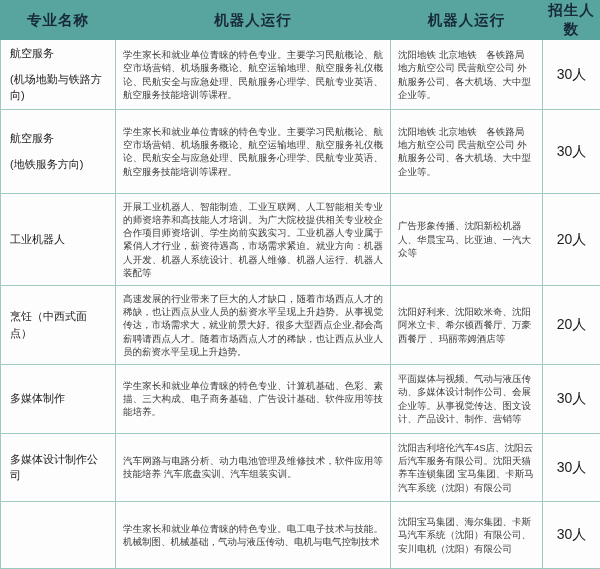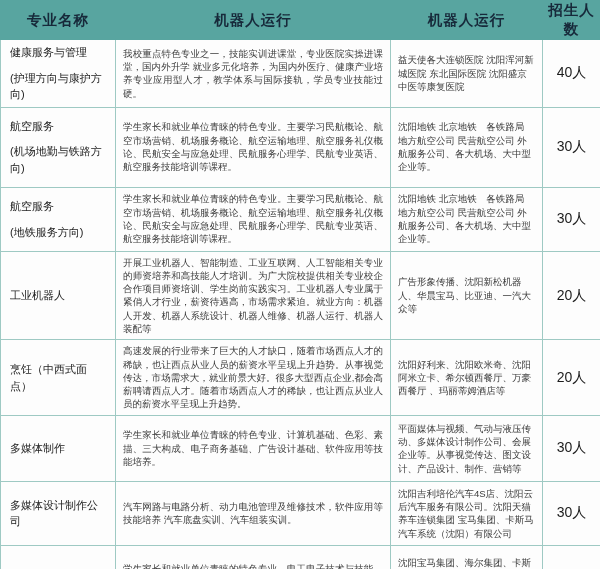--- a/index.html
+++ b/index.html
@@ -77,29 +77,20 @@
       <tr>
         <th>专业名称</th>
         <th>机器人运行</th>
         <th>机器人运行</th>
         <th>招生人数</th>
       </tr>
     </thead>
     <tbody>
       <tr>
         <td class="name">
-          <span class="nline1">健康服务与管理</span>
-          <span class="nline2">(护理方向与康护方向)</span>
-        </td>
-        <td class="intro">我校重点特色专业之一，技能实训进课堂，专业医院实操进课堂，国内外升学 就业多元化培养，为国内外医疗、健康产业培养专业应用型人才，教学体系与国际接轨，学员专业技能过硬。</td>
-        <td class="jobs">益天使各大连锁医院 沈阳浑河新城医院 东北国际医院 沈阳盛京中医等康复医院</td>
-        <td class="enroll">40人</td>
-      </tr>
-      <tr>
-        <td class="name">
           <span class="nline1">航空服务</span>
           <span class="nline2">(机场地勤与铁路方向)</span>
         </td>
         <td class="intro">学生家长和就业单位青睐的特色专业。主要学习民航概论、航空市场营销、机场服务概论、航空运输地理、航空服务礼仪概论、民航安全与应急处理、民航服务心理学、民航专业英语、航空服务技能培训等课程。</td>
         <td class="jobs">沈阳地铁 北京地铁　各铁路局 地方航空公司 民营航空公司 外航服务公司、各大机场、大中型企业等。</td>
         <td class="enroll">30人</td>
       </tr>
       <tr>
         <td class="name">
           <span class="nline1">航空服务</span>

